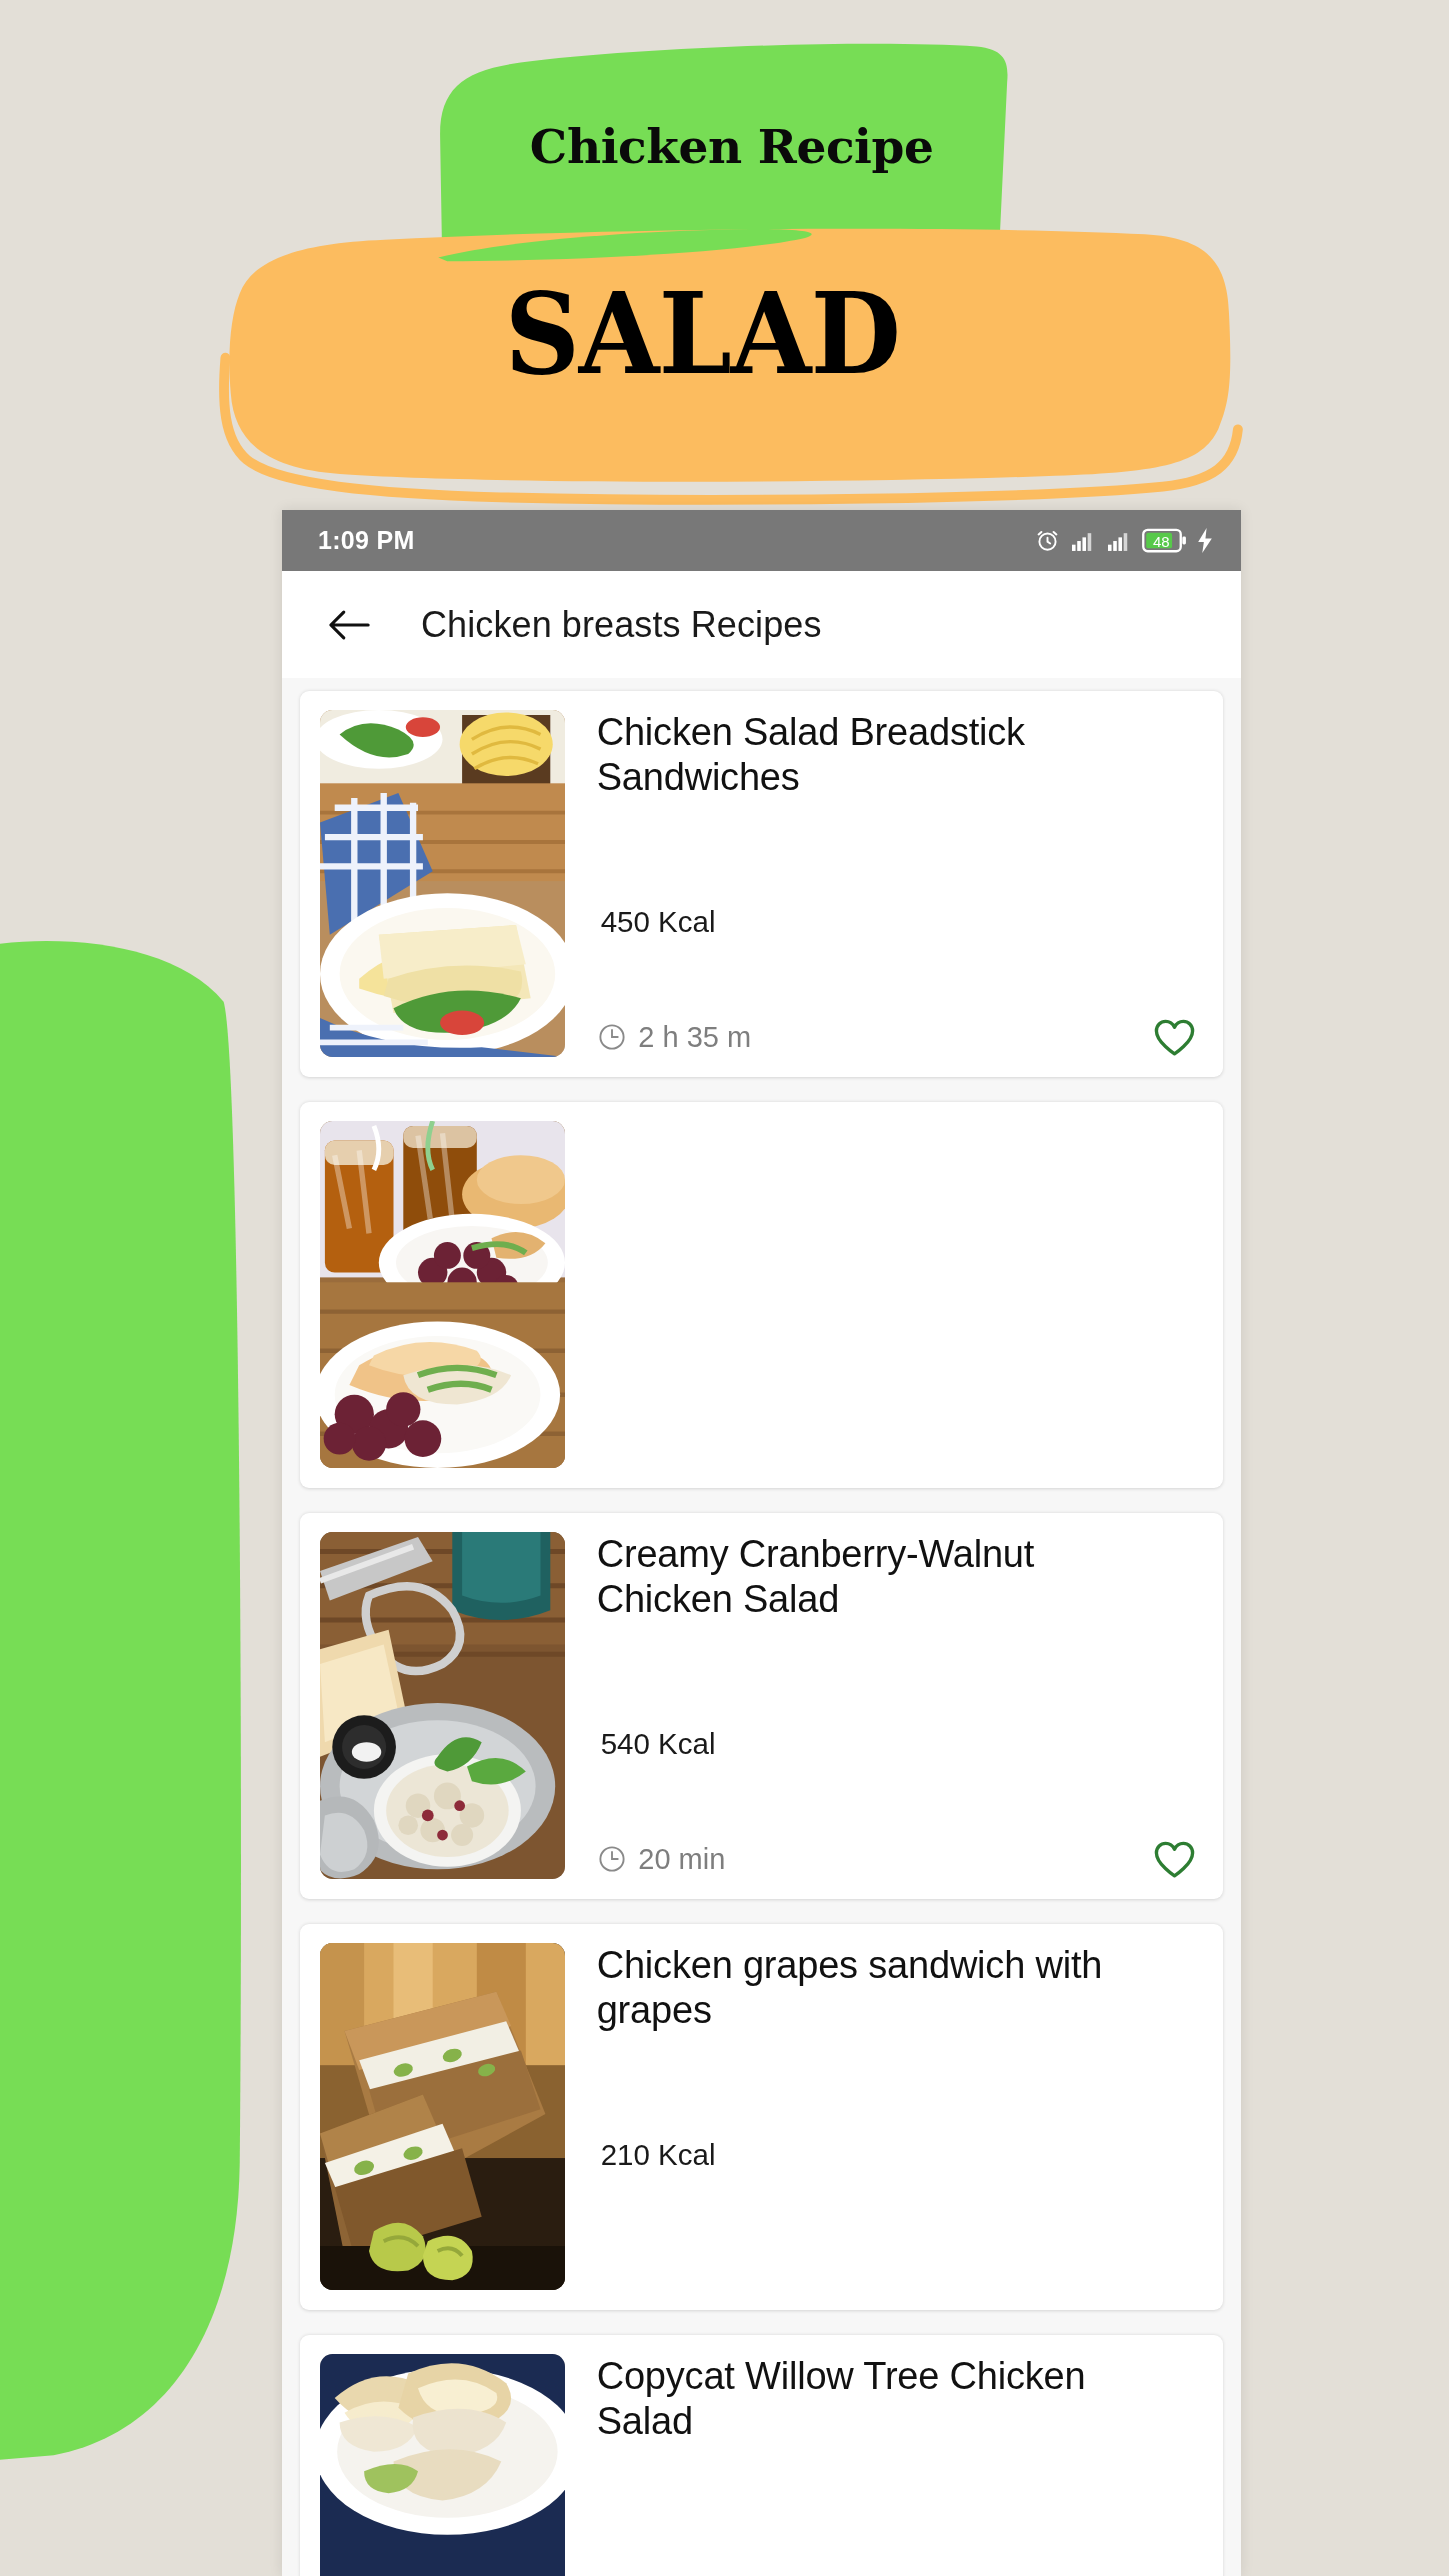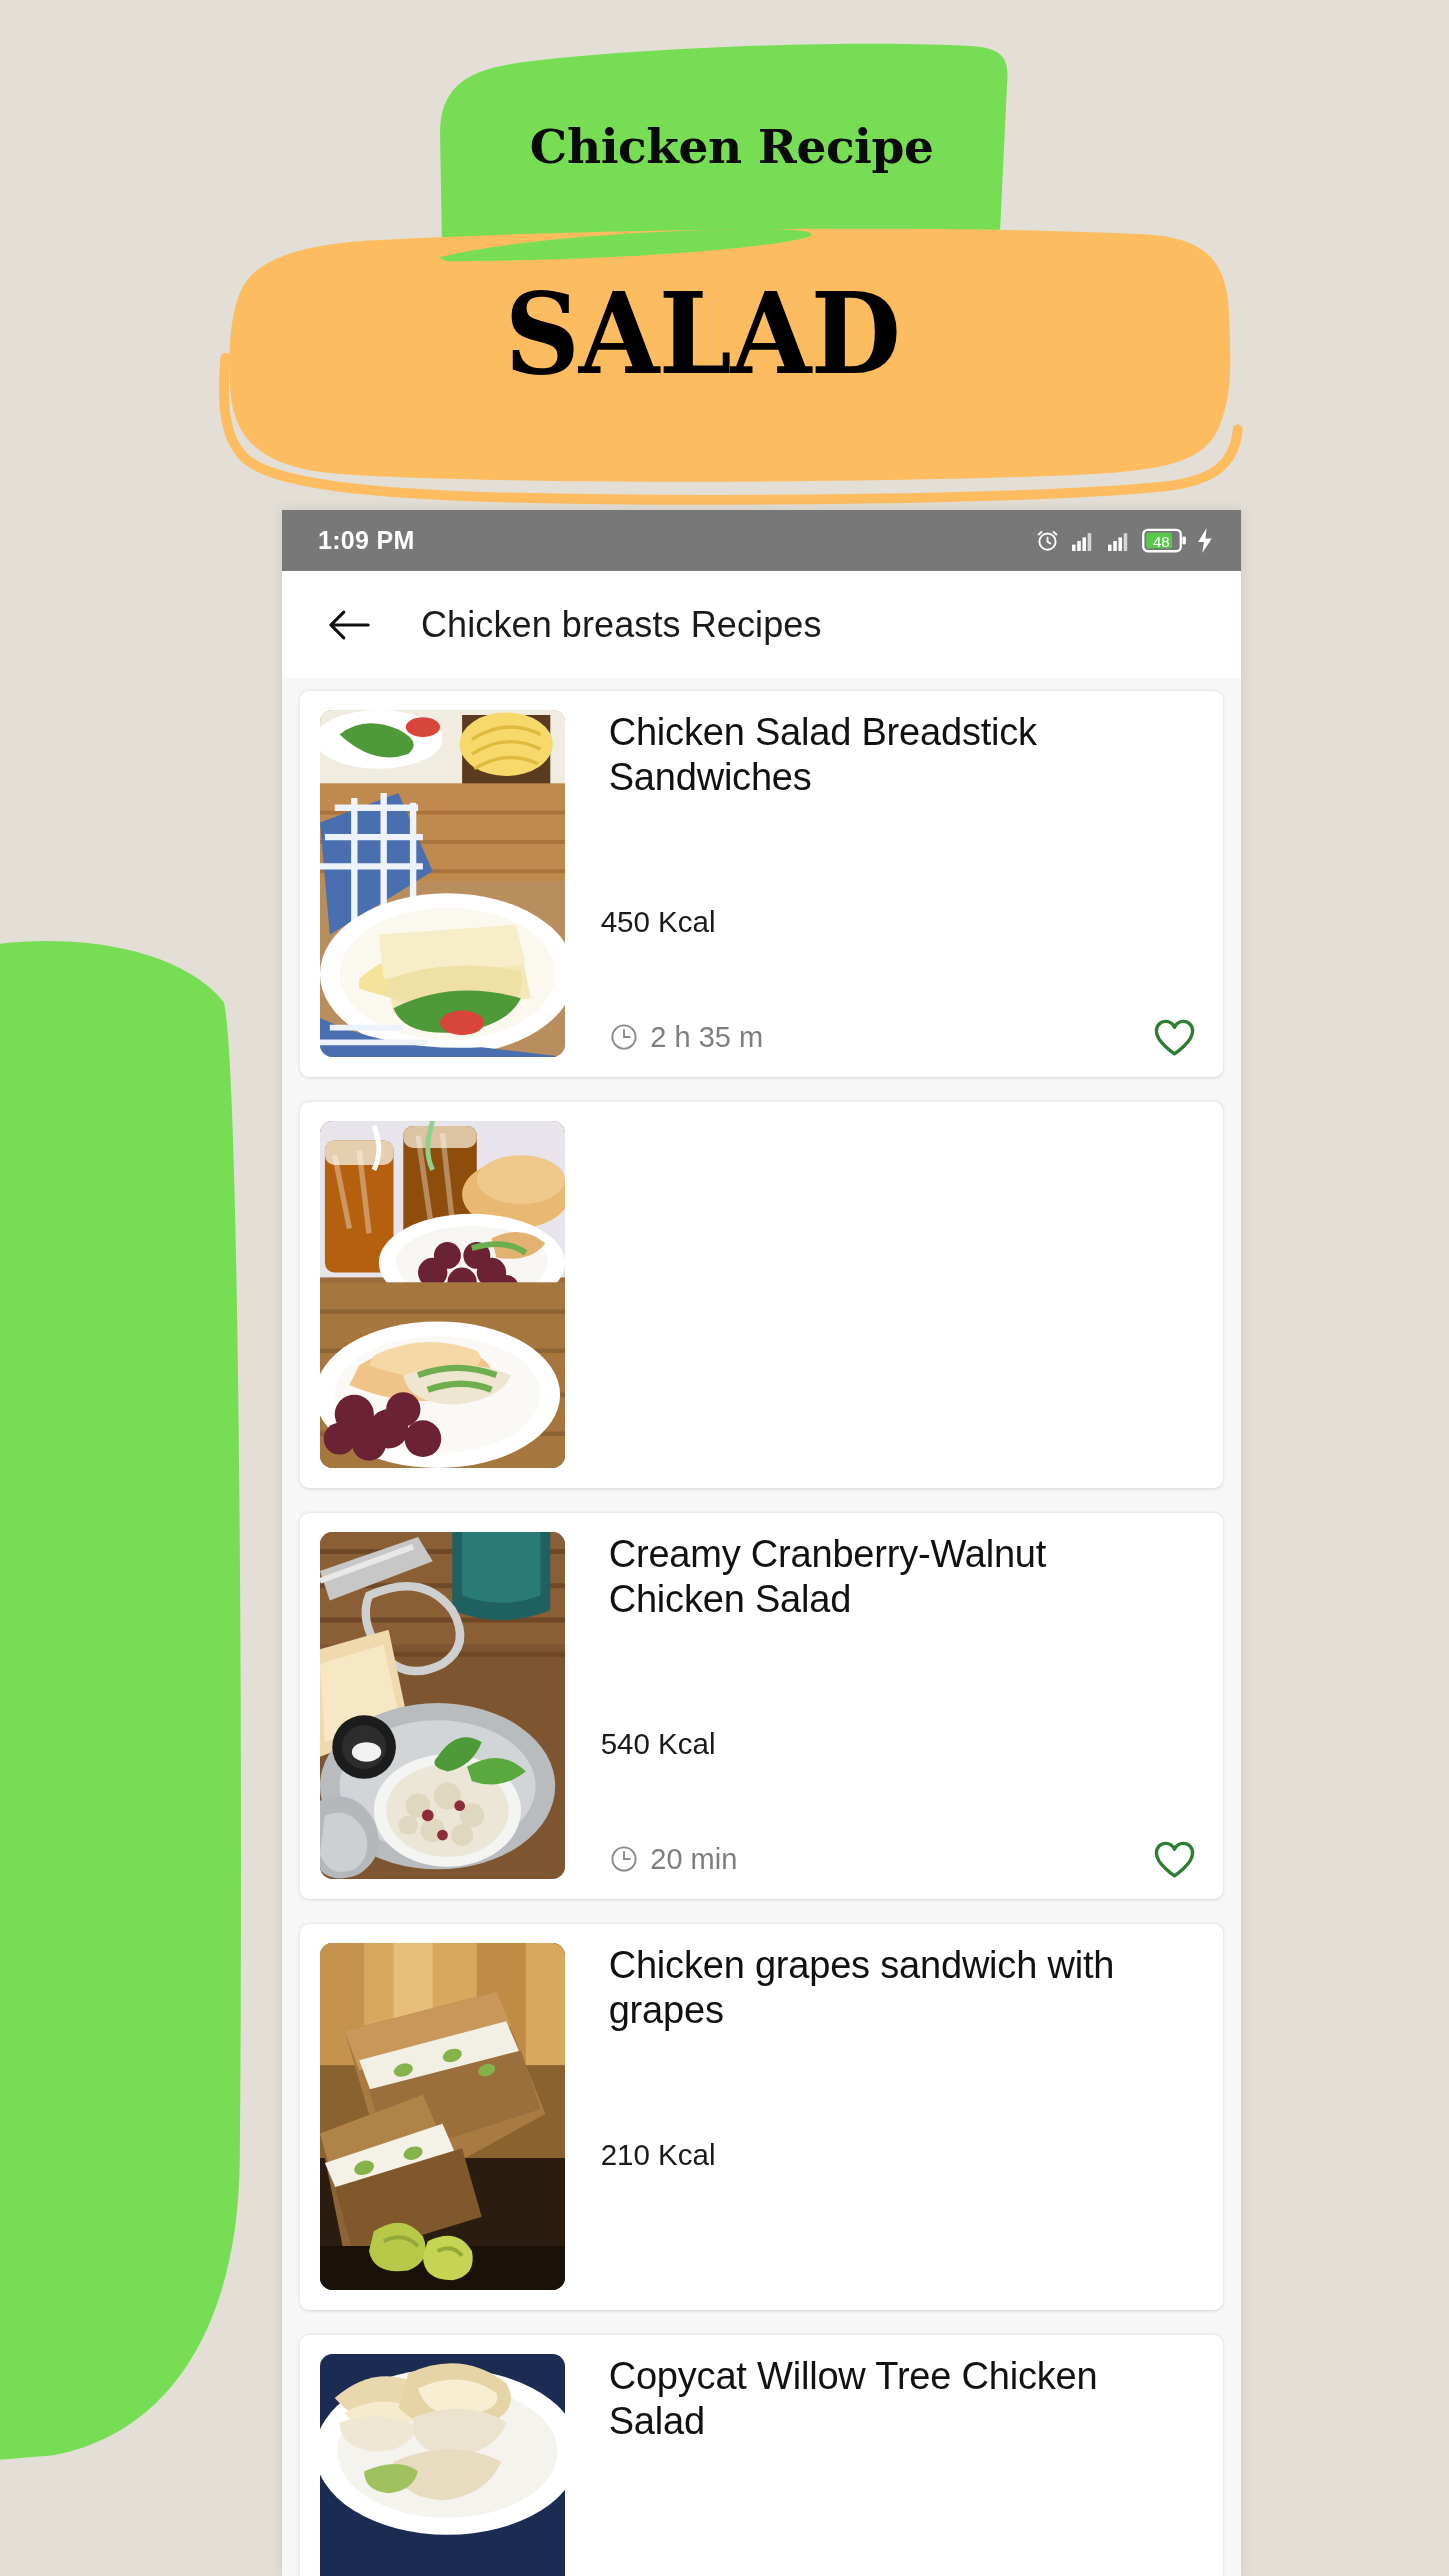--- a/index.html
+++ b/index.html
@@ -165,21 +165,21 @@
     min-width: 245px;
     height: 347px;
     border-radius: 12.5px;
     overflow: hidden;
     position: relative;
     background: #cfc6ba;
   }
   .recipe-thumb svg { display: block; width: 100%; height: 100%; }
   .recipe-body {
     flex: 1;
-    padding-left: 44px;
+    padding-left: 32px;
     display: flex;
     flex-direction: column;
     position: relative;
   }
   .recipe-title {
     font-size: 38px;
     line-height: 1.18;
     color: #111111;
     letter-spacing: -0.2px;
     max-width: 572px;

